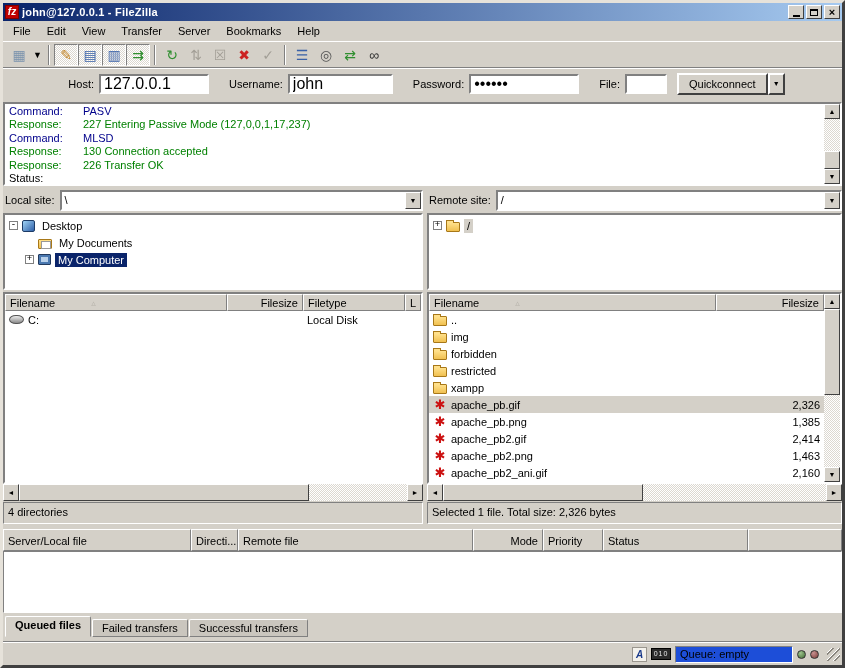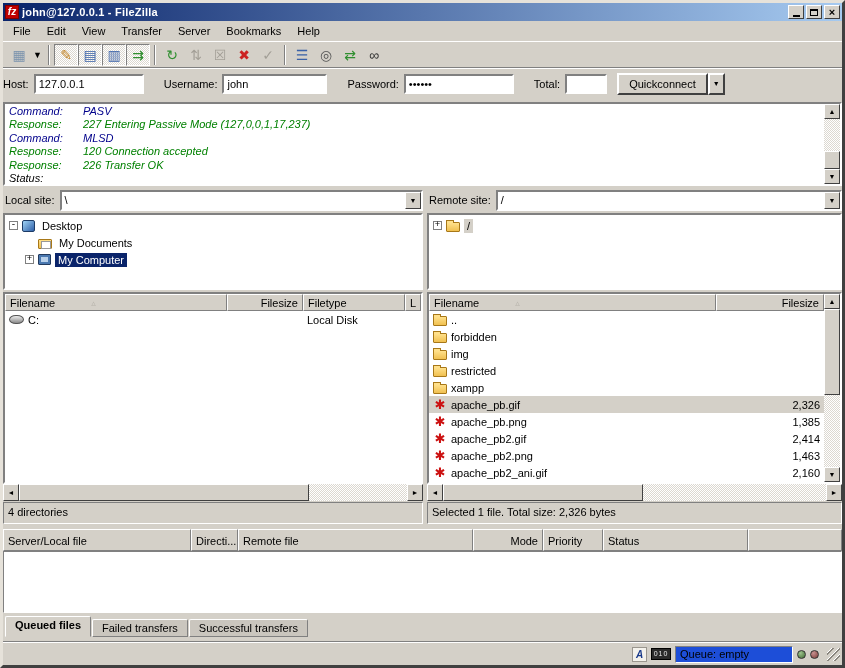--- a/index.html
+++ b/index.html
@@ -30,34 +30,34 @@
   .toolbar { position:absolute; left:0; top:38px; width:839px; height:26px; display:flex; align-items:center; padding-left:4px;
     border-top:1px solid #fff; }
   .tb-btn { width:24px; height:22px; display:flex; align-items:center; justify-content:center; font-size:14px; line-height:22px; }
   .tb-btn.narrow { width:13px; font-size:9px; }
   .tb-btn.toggled { border:1px solid; border-color:#808080 #fff #fff #808080;
     background:repeating-conic-gradient(#fff 0% 25%, #dcd8d0 0% 50%); background-size:2px 2px; }
   .tb-btn.disabled { opacity:.85; }
   .tb-sep { width:2px; height:20px; border-left:1px solid #808080; border-right:1px solid #fff; margin:0 4px; }
 
   
-  .quickbar { position:absolute; left:0; top:64px; width:839px; height:32px; display:flex; align-items:center; padding-left:0;
-    border-top:1px solid #808080; box-shadow:0 1px 0 #fff inset; }
+  .quickbar { position:absolute; left:0; top:64px; width:839px; height:32px; display:flex; align-items:center; padding-left:8px;
+    border-top:1px solid #808080; box-shadow:0 1px 0 #fff inset;justify-content:center; }
   .qc-label { margin-right:5px; }
   .field { height:20px; border:2px solid; border-color:#808080 #fff #fff #808080; background:#fff; font-family:"Liberation Sans",sans-serif;
-    font-size:11px; padding:0 3px; outline:none; }
+    font-size:16px; padding:0 3px; outline:none; }
   .qc-gap { width:20px; }
   .btn { height:22px; background:#d4d0c8; border:2px solid; border-color:#fff #404040 #404040 #fff; font-size:11px;
     font-family:"Liberation Sans",sans-serif; padding:0 10px; }
   .btn-drop { width:17px; height:22px; background:#d4d0c8; border:2px solid; border-color:#fff #404040 #404040 #fff;
     font-size:7px; display:flex; align-items:center; justify-content:center; }
 
   
   .log { position:absolute; left:0; top:99px; width:839px; height:84px; border:2px solid; border-color:#808080 #fff #fff #808080;
-    background:#fff; padding:1px 0 0 4px; overflow:hidden;font-style:italic; }
+    background:#fff; padding:1px 0 0 4px; overflow:hidden; }
   .log-row { display:flex; height:13.4px; line-height:13.4px; white-space:nowrap; }
   .log-pre { width:74px; flex:none; }
   .log-command { color:var(--c-command,#00008b); }
   .log-response { color:var(--c-response,#008000); }
   .log-status { color:#000;flex-direction:column; }
 
   
   .vscroll { position:absolute; right:0; top:0; bottom:0; width:16px; display:flex; flex-direction:column;
     background:repeating-conic-gradient(#fff 0% 25%, #dcd8d0 0% 50%); background-size:2px 2px; }
   .sc-btn { width:16px; height:15px; flex:none; background:#d4d0c8; border:1px solid; border-color:#fff #404040 #404040 #fff;
@@ -198,21 +198,21 @@
     <div class="quickbar">
       <span class="qc-label">Host:</span>
       <input class="field" style="width: 110px;" value="127.0.0.1">
       <span class="qc-gap"></span>
       <span class="qc-label">Username:</span>
       <input class="field" style="width: 105px;" value="john">
       <span class="qc-gap"></span>
       <span class="qc-label">Password:</span>
       <input class="field" style="width: 110px;" value="••••••">
       <span class="qc-gap"></span>
-      <span class="qc-label">Total:</span>
+      <span class="qc-label">File:</span>
       <input class="field" style="width: 42px;" value="">
       <span style="width:10px"></span>
       <button class="btn">Quickconnect</button>
       <span class="btn-drop">▼</span>
     </div>
 
     <div class="log">
       <div style="margin-right:18px">
           <div class="log-row log-command">
             <span class="log-pre">Command:</span>
@@ -221,21 +221,21 @@
           <div class="log-row log-response">
             <span class="log-pre">Response:</span>
             <span class="log-txt">227 Entering Passive Mode (127,0,0,1,17,237)</span>
           </div>
           <div class="log-row log-command">
             <span class="log-pre">Command:</span>
             <span class="log-txt">MLSD</span>
           </div>
           <div class="log-row log-response">
             <span class="log-pre">Response:</span>
-            <span class="log-txt">120 Connection accepted</span>
+            <span class="log-txt">130 Connection accepted</span>
           </div>
           <div class="log-row log-response">
             <span class="log-pre">Response:</span>
             <span class="log-txt">226 Transfer OK</span>
           </div>
           <div class="log-row log-status">
             <span class="log-pre">Status:</span>
             <span class="log-txt">Directory listing successful</span>
           </div>
         </div>
@@ -329,28 +329,28 @@
               <div class="list-row">
                 <div class="cell" style="width: 287px;">
                   <span class="ic ic-folder"></span>
                   <span>..</span>
                 </div>
                 <div class="cell right" style="width: 108px;"></div>
               </div>
               <div class="list-row">
                 <div class="cell" style="width: 287px;">
                   <span class="ic ic-folder"></span>
+                  <span>img</span>
+                </div>
+                <div class="cell right" style="width: 108px;"></div>
+              </div>
+              <div class="list-row">
+                <div class="cell" style="width: 287px;">
+                  <span class="ic ic-folder"></span>
                   <span>forbidden</span>
-                </div>
-                <div class="cell right" style="width: 108px;"></div>
-              </div>
-              <div class="list-row">
-                <div class="cell" style="width: 287px;">
-                  <span class="ic ic-folder"></span>
-                  <span>img</span>
                 </div>
                 <div class="cell right" style="width: 108px;"></div>
               </div>
               <div class="list-row">
                 <div class="cell" style="width: 287px;">
                   <span class="ic ic-folder"></span>
                   <span>restricted</span>
                 </div>
                 <div class="cell right" style="width: 108px;"></div>
               </div>

